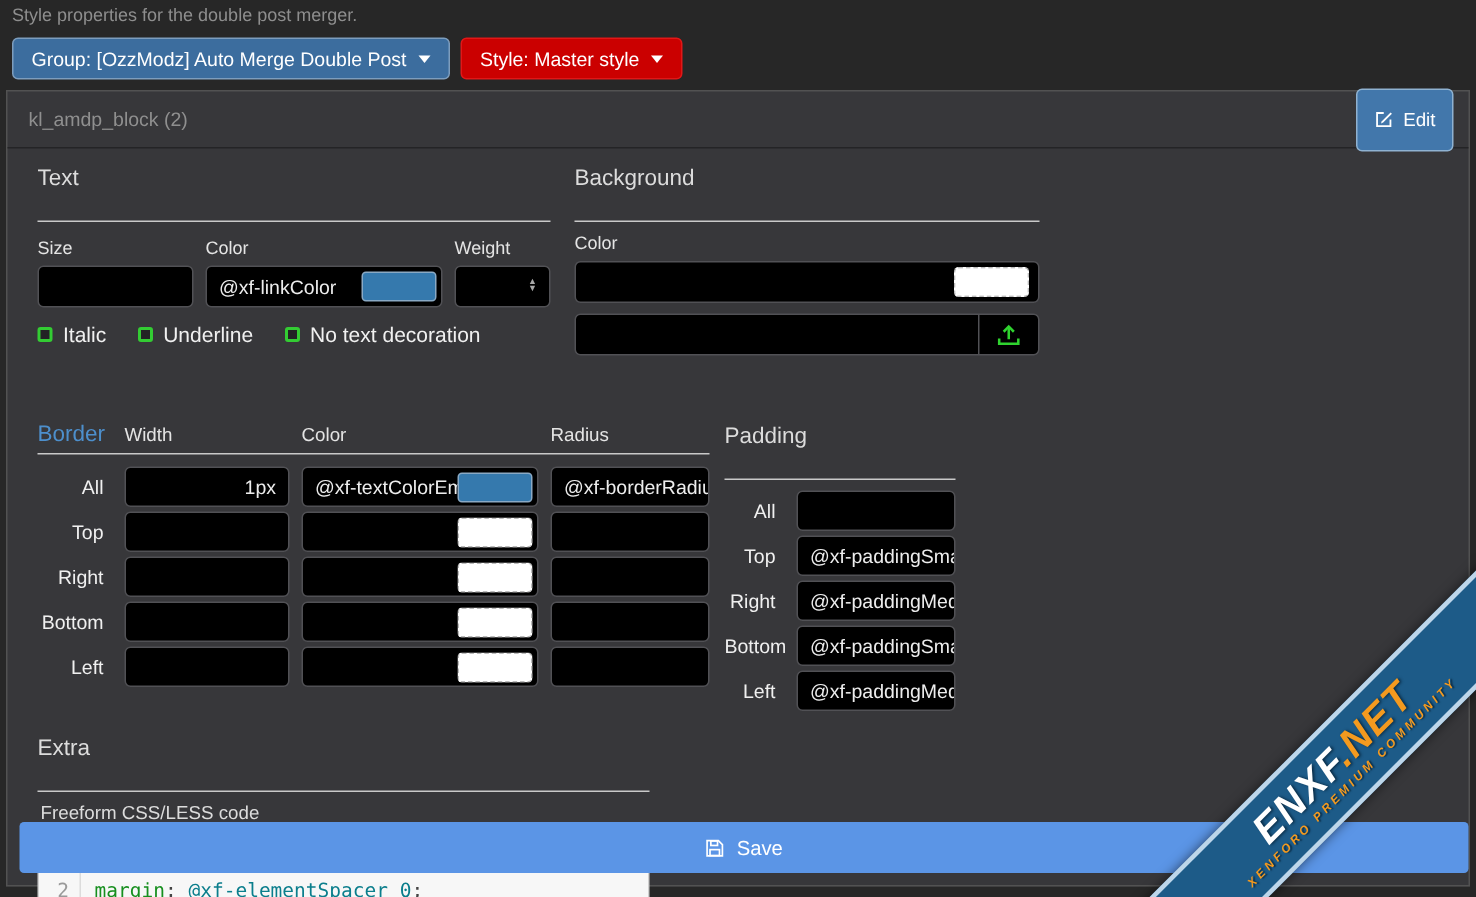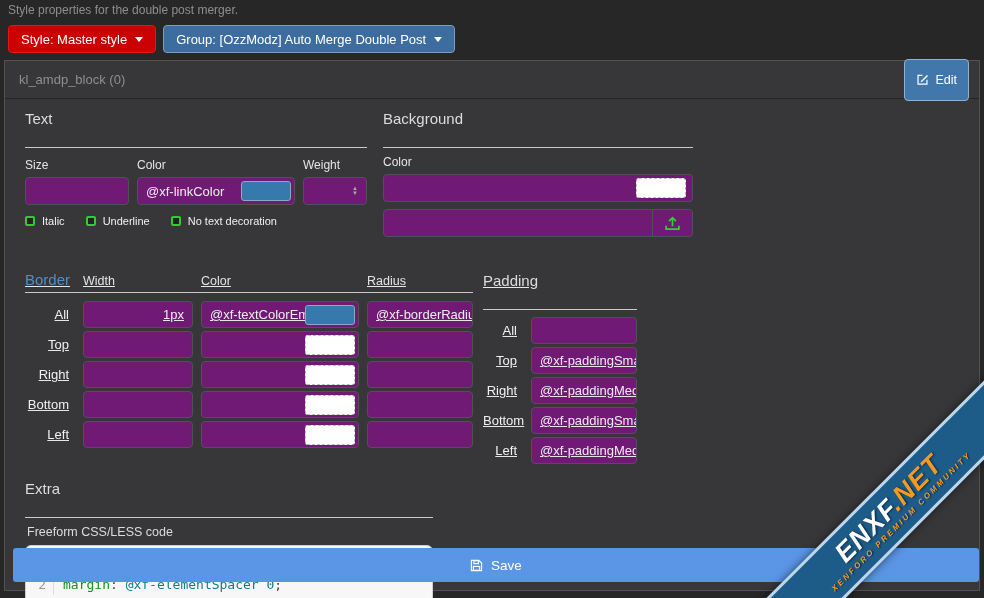--- a/index.html
+++ b/index.html
@@ -35,46 +35,46 @@
 
   .sec-head { font-size:15px; color:#dcdcdc; padding-bottom:19px; border-bottom:1px solid #c9c9c9;
               margin-bottom:7px; line-height:19px; }
 
   .row1 { display:flex; }
   .text-section { width:342px; }
   .bg-section { width:310px; margin-left:16px; }
 
   .field-row { display:flex; gap:8px; }
   .field-label { font-size:12px; color:#e4e4e4; margin:3px 0 5px; }
-  .input { background:#701a75; border:1px solid #515155; border-radius:4px; height:28px;
+  .input { background:#000000; border:1px solid #515155; border-radius:4px; height:28px;
            color:#ededed; font-size:13px; display:flex; align-items:center; padding:0 8px;
            overflow:hidden; white-space:nowrap; cursor:text; }
   .w-size { width:104px; }
   .combo { padding:0; }
   .w-color { width:158px; }
   .combo .val { flex:1; padding:0 4px 0 8px; overflow:hidden; white-space:nowrap; }
   .swatch { width:50px; height:20px; border-radius:3px; margin-right:3px; flex-shrink:0; cursor:pointer; }
   .swatch-blue { background:#3579ad; border:1px solid #8aa9c4; }
   .swatch-empty { background:#ffffff; border:1px dashed #bcbcbc; }
   .w-weight { width:64px; justify-content:flex-end; cursor:pointer; }
   .spinner { display:flex; flex-direction:column; color:#a9a9a9; font-size:6px; line-height:5px; align-items:center; }
 
   .checkbox-row { display:flex; gap:21px; margin-top:10px; align-items:center; }
-  .cb-item { display:flex; align-items:center; font-size:11px; color:#f0f0f0; cursor:pointer; }
+  .cb-item { display:flex; align-items:center; font-size:14px; color:#f0f0f0; cursor:pointer; }
   .cb-box { width:10px; height:10px; border:2px solid #33cc33; border-radius:2px; background:#232325; margin-right:7px; }
 
   .bg-color-input { width:310px; padding:0 3px 0 0; }
   .bg-color-input .val { flex:1; padding:0 8px; }
   .bg-image-row { margin-top:7px; }
   .bg-image-input { width:310px; padding:0; }
   .bg-image-input .val { flex:1; padding:0 8px; }
   .upload-seg { width:40px; height:26px; border-left:1px solid #515155; display:flex;
                 align-items:center; justify-content:center; cursor:pointer; flex-shrink:0; }
 
-  .row2 { display:flex; margin-top:34px;text-decoration:underline; }
+  .row2 { display:flex; margin-top:44px; }
   .border-section { width:448px; }
   .bgrid { display:grid; grid-template-columns:50px 110px 158px 106px; column-gap:8px; }
   .bhead { align-items:baseline; padding-bottom:4px; border-bottom:1px solid #c9c9c9; margin-bottom:8px; }
   .bhead .btitle { font-size:15px; color:#4d8fcc; cursor:pointer; }
   .bhead .bcol { font-size:12.5px; color:#e4e4e4; }
   .brows { row-gap:3px; align-items:center; }
   .row-label { text-align:right; padding-right:6px; font-size:13px; color:#f0f0f0; }
   .cell { height:27px; }
   .num-right { justify-content:flex-end;text-align:center; }
 
@@ -107,35 +107,35 @@
   .rb-orange { color:#f49a1f; }
   .ribbon-tag { font-size:8px; color:#f49a1f; font-weight:bold; font-style:italic; letter-spacing:2.5px;
                 margin-top:1px; text-shadow:1px 1px 1px #0a2d47; }
 </style>
 </head>
 <body>
 
 <div class="intro">Style properties for the double post merger.</div>
 
 <div class="btn-row">
+  <div class="btn btn-group">
+    <span>Group: [OzzModz] Auto Merge Double Post</span>
+    <span class="caret"></span>
+  </div>
   <div class="btn btn-style">
     <span>Style: Master style</span>
     <span class="caret"></span>
   </div>
-  <div class="btn btn-group">
-    <span>Group: [OzzModz] Auto Merge Double Post</span>
-    <span class="caret"></span>
-  </div>
 </div>
 
 <div class="panel">
 
 
   <div class="panel-subheader">
-    <span>kl_amdp_block (0)</span>
+    <span>kl_amdp_block (2)</span>
     <div class="edit-btn">
       <svg width="13" height="13" viewBox="0 0 14 14" fill="none" stroke="#fff" stroke-width="1.3">
         <path d="M7 2.5 H2.2 V12 H11.8 V7.2"></path>
         <path d="M5.6 8.4 L11.9 2.1 L12.9 3.1 L6.6 9.4 L5 10 Z" fill="#fff" stroke="none"></path>
       </svg>
       <span>Edit</span>
     </div>
   </div>
 
   <div class="content">

